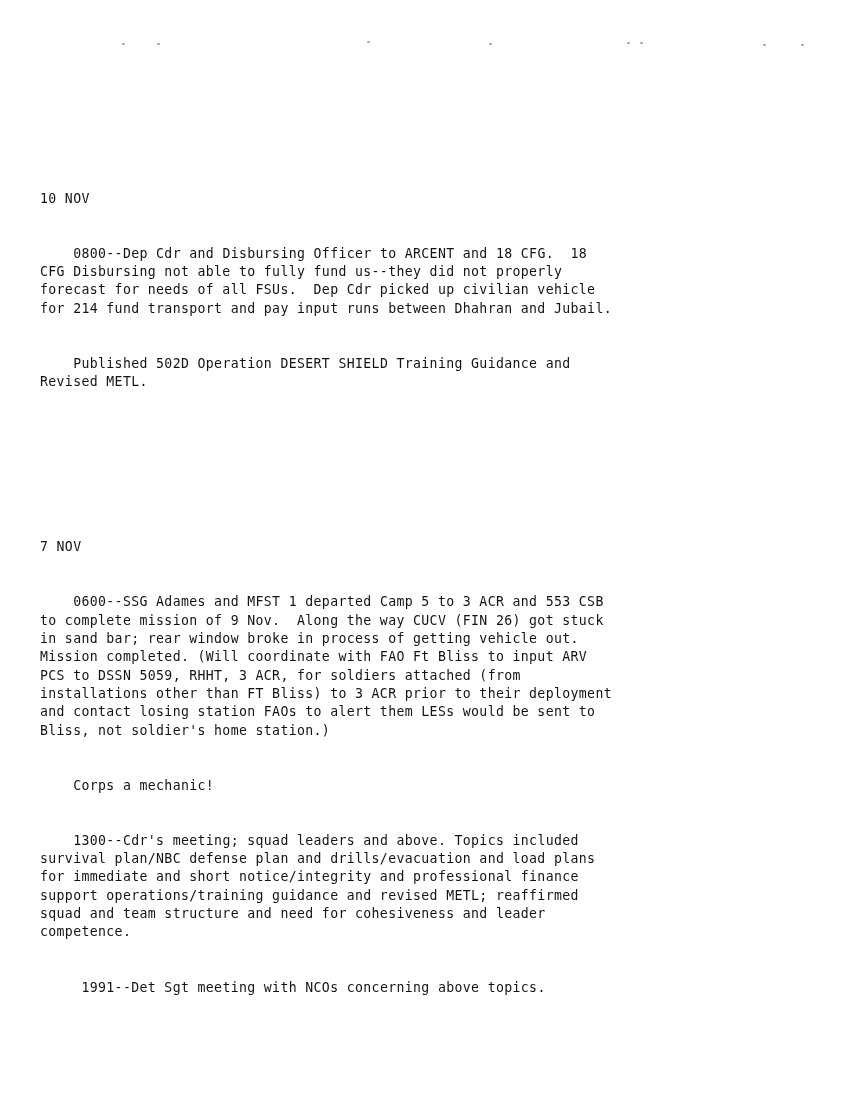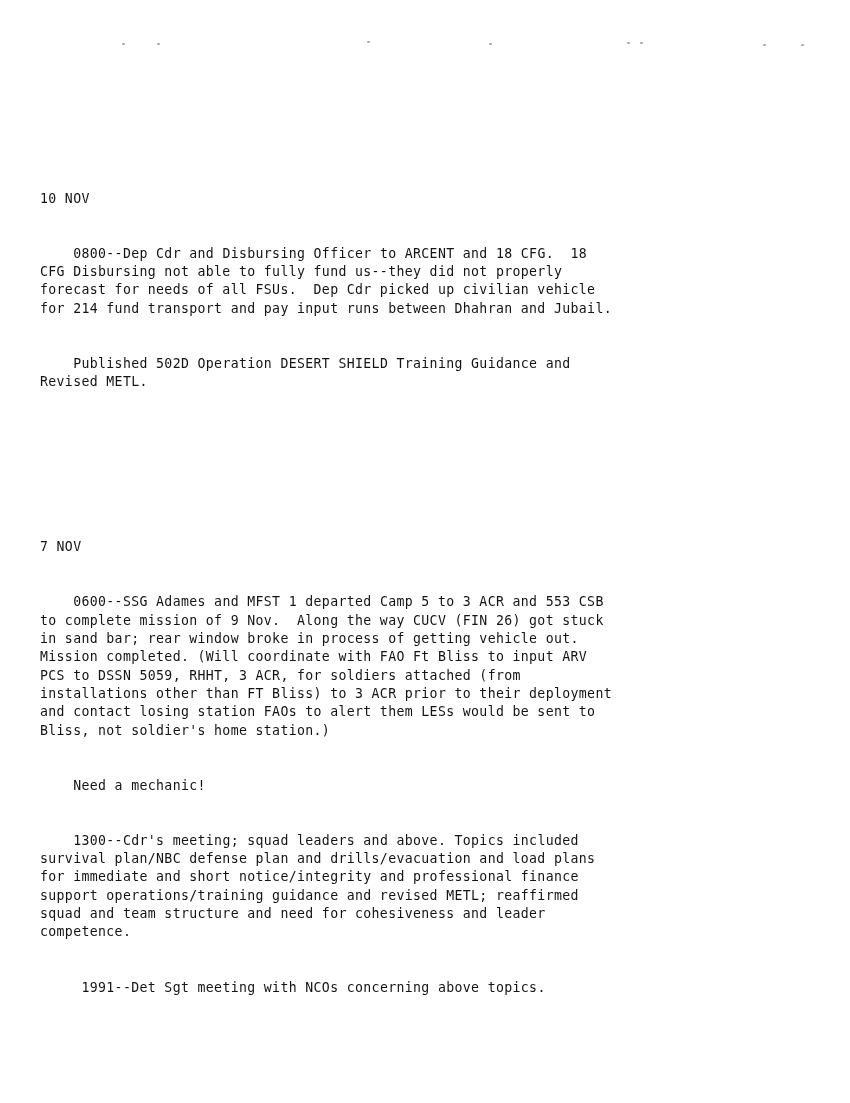--- a/index.html
+++ b/index.html
@@ -88,21 +88,21 @@
     <div class="entry">
       <div class="date-head">7 NOV</div>
       <div class="para">    0600--SSG Adames and MFST 1 departed Camp 5 to 3 ACR and 553 CSB
 to complete mission of 9 Nov.  Along the way CUCV (FIN 26) got stuck
 in sand bar; rear window broke in process of getting vehicle out.
 Mission completed. (Will coordinate with FAO Ft Bliss to input ARV
 PCS to DSSN 5059, RHHT, 3 ACR, for soldiers attached (from
 installations other than FT Bliss) to 3 ACR prior to their deployment
 and contact losing station FAOs to alert them LESs would be sent to
 Bliss, not soldier's home station.)</div>
-      <div class="para">    Need a mechanic!</div>
+      <div class="para">    Corps a mechanic!</div>
       <div class="para">    1300--Cdr's meeting; squad leaders and above. Topics included
 survival plan/NBC defense plan and drills/evacuation and load plans
 for immediate and short notice/integrity and professional finance
 support operations/training guidance and revised METL; reaffirmed
 squad and team structure and need for cohesiveness and leader
 competence.</div>
       <div class="para">     1991--Det Sgt meeting with NCOs concerning above topics.</div>
     </div>
 
     

